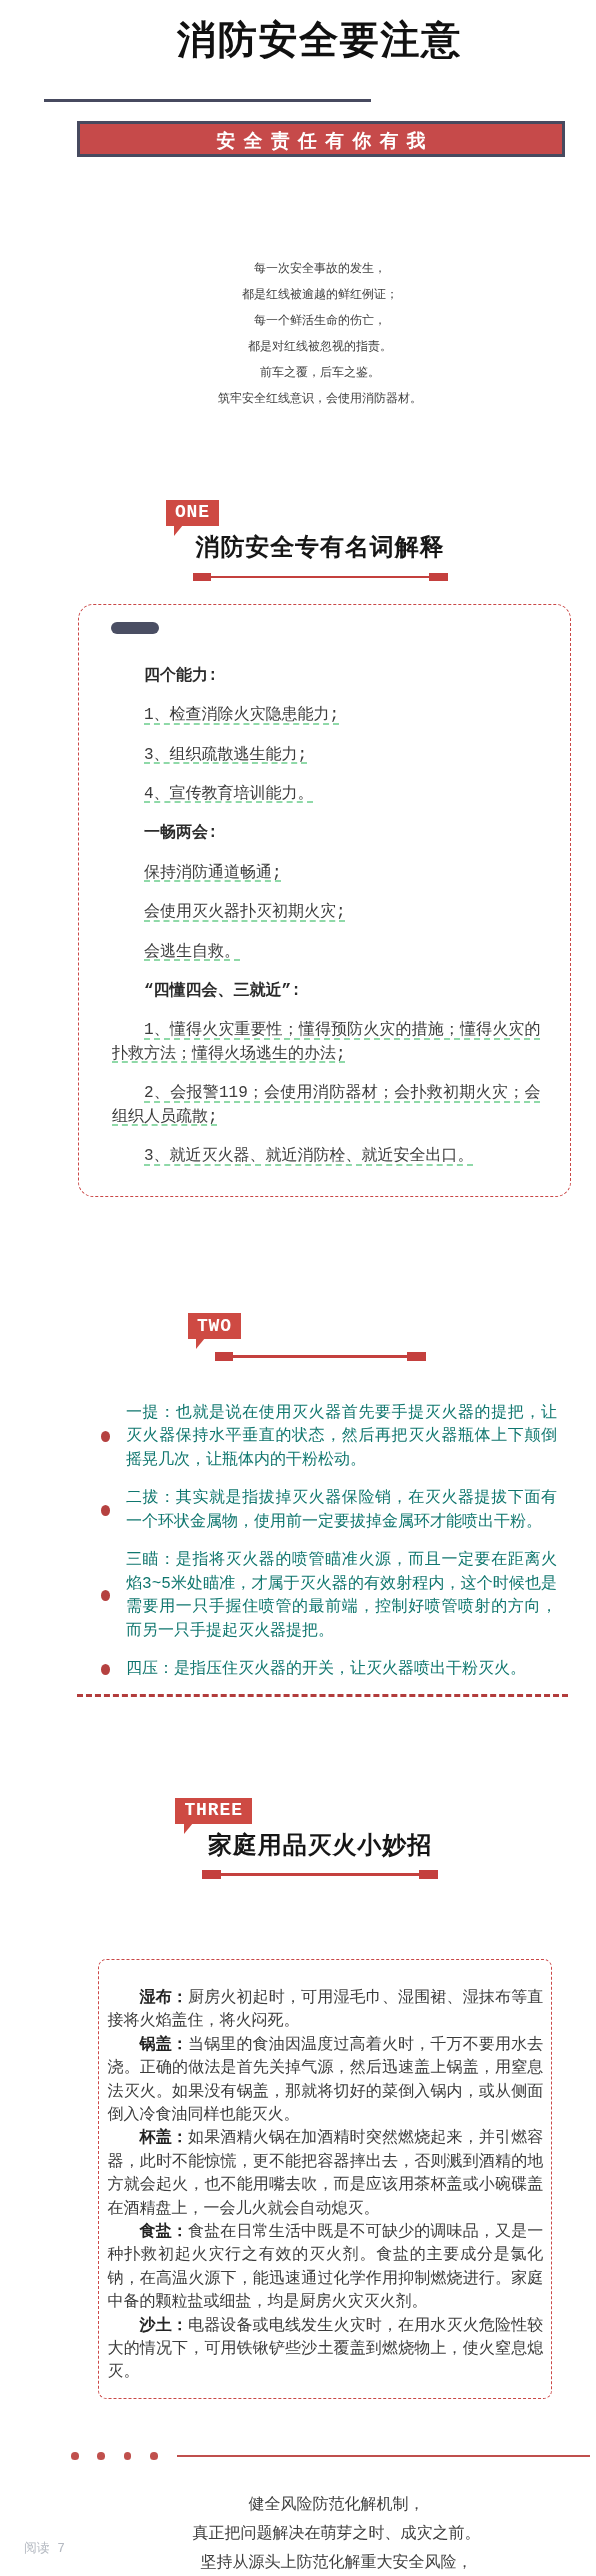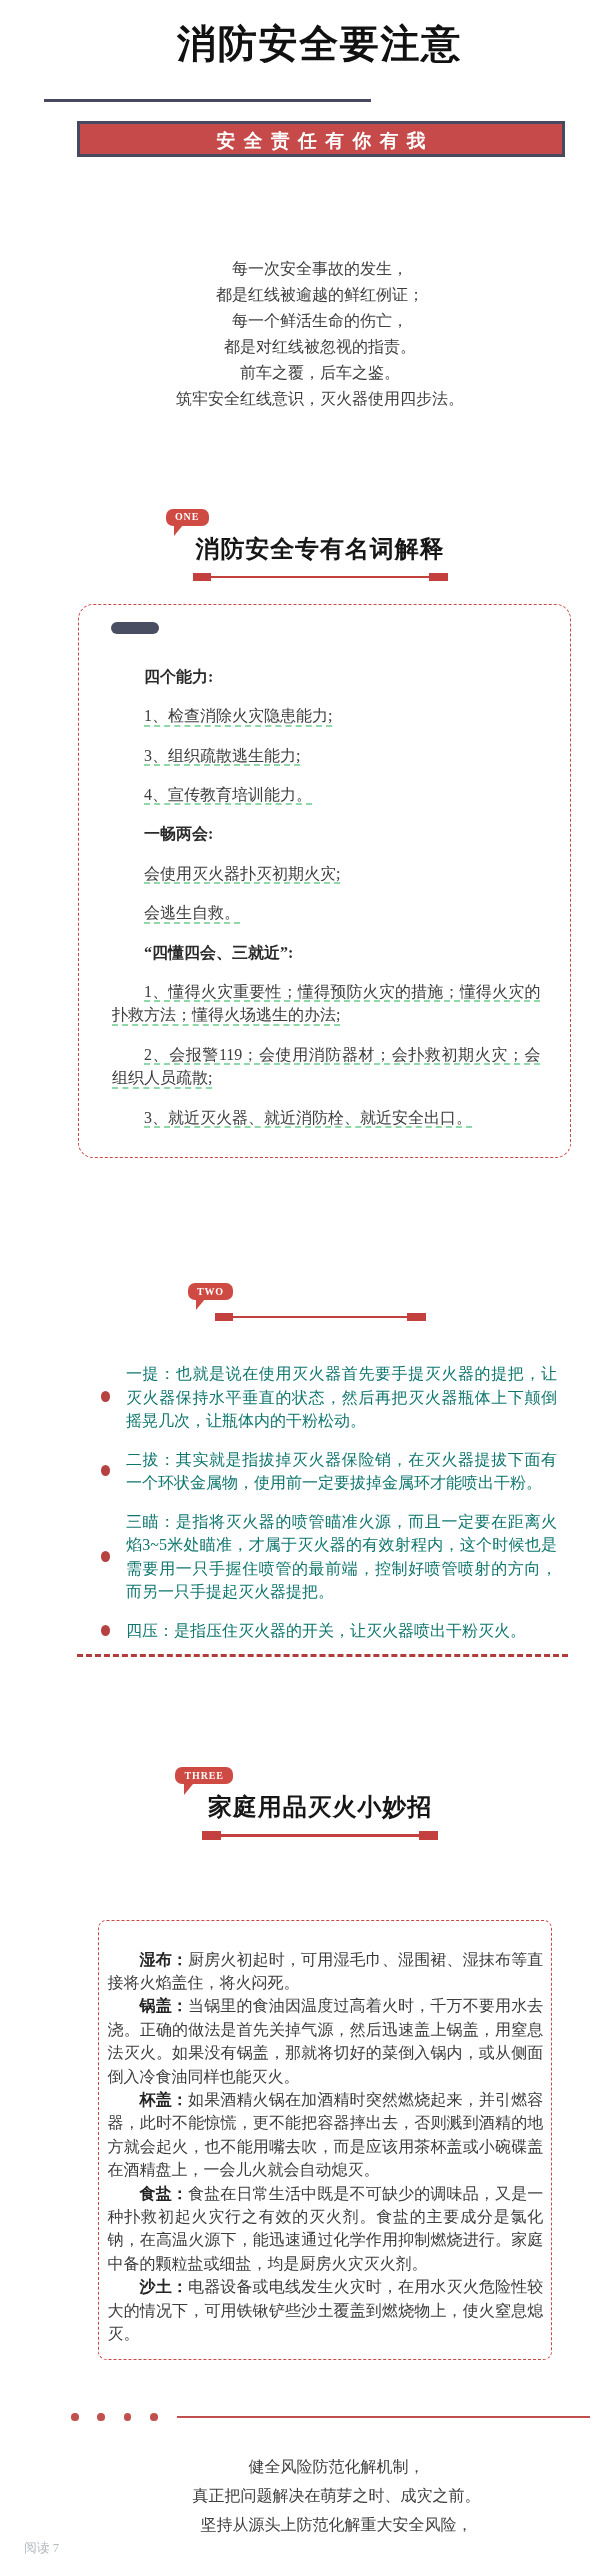--- a/index.html
+++ b/index.html
@@ -1,21 +1,21 @@
 <!DOCTYPE html>
 <html style="font-size:13.6px"><head>
 <meta charset="utf-8">
 <style>
   html,body{margin:0;padding:0;background:#ffffff;}
   .page{
     position:relative;
     width:597px;height:2576px;
     overflow:hidden;
     background:#ffffff;
-    font-family:Liberation Serif, serif;
+    font-family:Liberation Mono, monospace;
     color:#3a3a3a;
     box-sizing:border-box;
     padding-top:18.7px;
   }
   
   h1.main-title{
     margin:0;padding:0;
     font-size:39px;line-height:49px;
     font-weight:800;color:#111;
     text-align:center;
@@ -35,32 +35,32 @@
     background:#c64a4a;
     border:3.4px solid #474a5f;
     display:flex;align-items:flex-end;justify-content:center;
   }
   .banner span{
     color:#ffffff;font-weight:bold;font-size:18.7px;
     letter-spacing:8.5px;text-indent:8.5px;
   }
   
   .intro{margin-top:99px;padding-left:43px;text-align:center;}
-  .intro p{margin:0;font-size:16px;line-height:26px;color:#3e3e3e;}
+  .intro p{margin:0;font-size:12px;line-height:26px;color:#3e3e3e;}
   
   .sec{text-align:center;padding-left:43px;}
   .sec-one{margin-top:120px;}
   .sec-two{margin-top:148px;}
   .sec-three{margin-top:133px;}
   .sec-inner{display:inline-block;position:relative;}
   .badge{
     position:absolute;left:-27px;bottom:calc(100% + 6px);
     background:#ce4a43;color:#fff;
-    font-weight:bold;font-size:10px;letter-spacing:0.9px;
-    padding:2.6px 9.4px 3.4px;border-radius:7px;
+    font-weight:bold;font-size:18px;letter-spacing:0.9px;
+    padding:2.6px 9.4px 3.4px;border-radius:0;
     white-space:nowrap;
   }
   .badge::after{
     content:"";position:absolute;left:8.5px;top:96%;
     width:0;height:0;
     border-top:11px solid #ce4a43;
     border-right:9.4px solid transparent;
   }
   h2.sec-title{
     margin:0;font-size:24px;line-height:34px;
@@ -160,21 +160,21 @@
   <div class="banner">
     <span>安全责任有你有我</span>
   </div>
 
   <div class="intro">
     <p>每一次安全事故的发生，</p>
     <p>都是红线被逾越的鲜红例证；</p>
     <p>每一个鲜活生命的伤亡，</p>
     <p>都是对红线被忽视的指责。</p>
     <p>前车之覆，后车之鉴。</p>
-    <p>筑牢安全红线意识，灭火器使用四步法。</p>
+    <p>筑牢安全红线意识，会使用消防器材。</p>
   </div>
 
   <div class="sec sec-one">
     <div class="sec-inner">
       <span class="badge">ONE</span>
       <h2 class="sec-title">消防安全专有名词解释</h2>
       <div class="sec-line lw-one">
         <span class="sq"></span>
         <span class="bar"></span>
         <span class="sq"></span>
@@ -184,20 +184,21 @@
 
   <div class="box-one">
     <div class="navy-pill"></div>
 
     <p class="group-heading">四个能力:</p>
     <p><span class="u">1、检查消除火灾隐患能力;</span></p>
     <p><span class="u">3、组织疏散逃生能力;</span></p>
     <p><span class="u">4、宣传教育培训能力。</span></p>
 
     <p class="group-heading">一畅两会:</p>
+    <p><span class="u">保持消防通道畅通;</span></p>
     <p><span class="u">会使用灭火器扑灭初期火灾;</span></p>
     <p><span class="u">会逃生自救。</span></p>
 
     <p class="group-heading">“四懂四会、三就近”:</p>
     <p><span class="u">1、懂得火灾重要性；懂得预防火灾的措施；懂得火灾的扑救方法；懂得火场逃生的办法;</span></p>
     <p><span class="u">2、会报警119；会使用消防器材；会扑救初期火灾；会组织人员疏散;</span></p>
     <p><span class="u">3、就近灭火器、就近消防栓、就近安全出口。</span></p>
   </div>
 
   <div class="sec sec-two">

